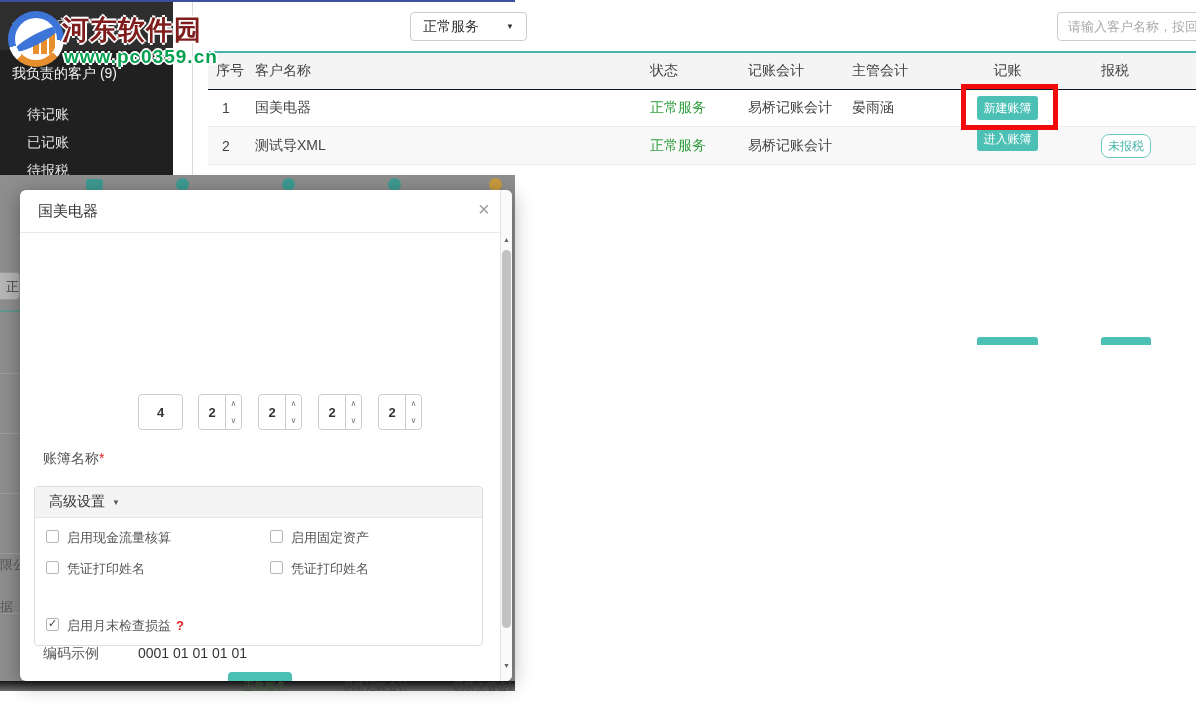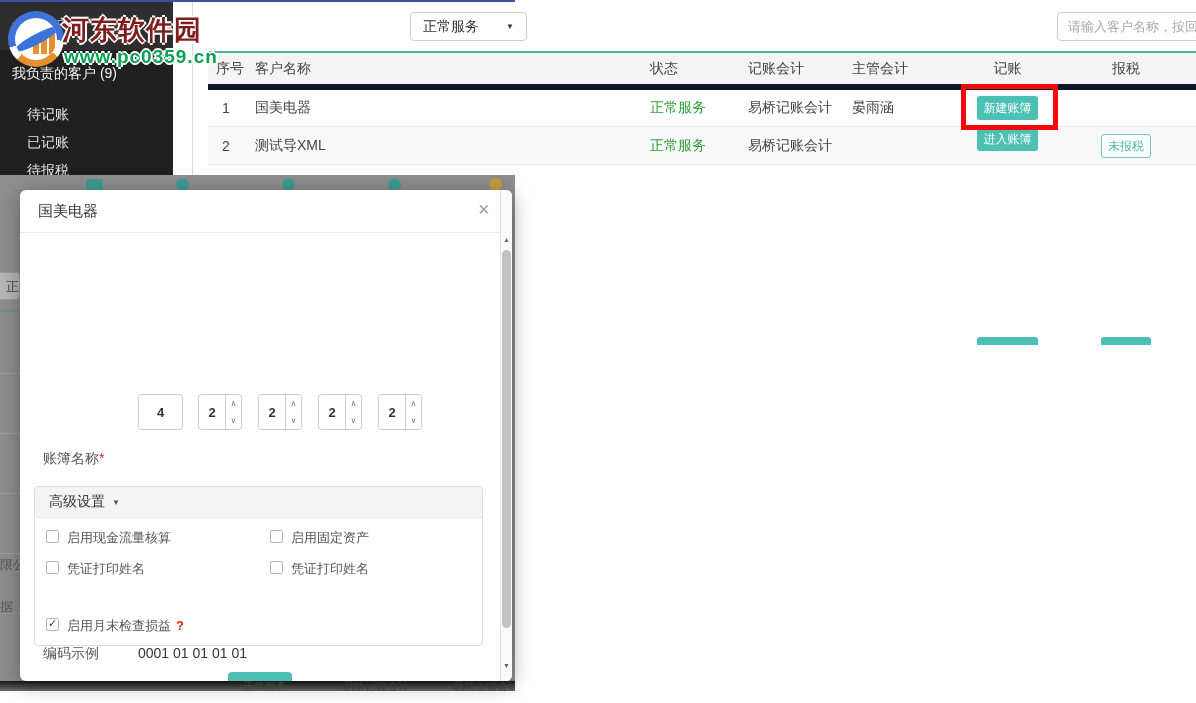--- a/index.html
+++ b/index.html
@@ -27,29 +27,29 @@
   .search-box::placeholder { color:#a9a9a9; }
 
   
   .cal-icon { width:15px; height:14px; border:2px solid #9a9a9a; border-radius:2px; position:relative; }
   .cal-icon::before { content:""; position:absolute; left:0; right:0; top:1px; height:3px; background:#9a9a9a; }
   .cal-icon::after { content:""; position:absolute; left:1px; right:1px; top:6px; height:4px;
      background:repeating-linear-gradient(90deg,#9a9a9a 0 2px,transparent 2px 4px); }
 
   
   .tbl-topline { left:208px; top:51px; width:988px; height:2px; background:#48b4aa; }
-  .tbl-header { left:208px; top:53px; width:988px; height:37px; background:#f4f4f4; border-bottom:6px solid #0f172a; }
+  .tbl-header { left:208px; top:53px; width:988px; height:37px; background:#f4f4f4; border-bottom:1px solid #0f172a; }
   .tbl-row1 { left:208px; top:90px; width:988px; height:37px; background:#fff; border-bottom:1px solid #ebebeb; }
   .tbl-row2 { left:208px; top:127px; width:988px; height:38px; background:#f8f8f8; border-bottom:1px solid #ebebeb; }
   .tbl-row3 { left:208px; top:165px; width:988px; height:15px; background:#fff; }
   .cell { position:absolute; top:50%; transform:translateY(-50%); font-size:14px; color:#444; white-space:nowrap; }
   .c-green { color:#2f9e3c; }
   .btn-teal { position:absolute; width:61px; height:24px; background:#4cc0b4; border-radius:3px; color:#fff; font-size:12px;
      display:flex; align-items:center; justify-content:center; cursor:pointer; white-space:nowrap; }
-  .btn-outline { position:absolute; width:50px; height:24px; background:#fff; border:1px solid #6fc9c0; border-radius:3px;
+  .btn-outline { position:absolute; width:50px; height:24px; background:#fff; border:1px solid #6fc9c0; border-radius:8px;
      color:#4ab5ab; font-size:12px; display:flex; align-items:center; justify-content:center; cursor:pointer; white-space:nowrap; }
   .red-box { left:961px; top:84px; width:97px; height:46px; border:5px solid #f30b0b; z-index:20; }
   .btn-sliver { position:absolute; top:172px; height:8px; background:#4cc0b4; border-radius:3px 3px 0 0; }
 
   
   .backdrop { left:0; top:175px; width:515px; height:506px; background:#8e8e8e; z-index:10; overflow:hidden; }
   .nav-blob { position:absolute; border-radius:50%; }
   .frag-line { position:absolute; left:0; width:20px; height:1px; background:#9e9e9e; }
   .frag-text { position:absolute; left:0; font-size:13px; color:#575757; white-space:nowrap; }
   .dark-band { left:0; top:681px; width:515px; height:10px; background:linear-gradient(#191919,#6e6e6e); z-index:12; overflow:hidden; }
@@ -118,21 +118,21 @@
   <input class="abs search-box" placeholder="请输入客户名称，按回车" style="">
 
   <div class="abs tbl-topline"></div>
   <div class="abs tbl-header">
     <span class="cell" style="left:8px">序号</span>
     <span class="cell" style="left:47px">客户名称</span>
     <span class="cell" style="left:442px">状态</span>
     <span class="cell" style="left:540px">记账会计</span>
     <span class="cell" style="left:644px">主管会计</span>
     <span class="cell" style="left:769px;width:61px;text-align:center">记账</span>
-    <span class="cell" style="left:893px;width:50px;text-align:center">报税</span>
+    <span class="cell" style="left:893px;width:50px;text-align:left">报税</span>
   </div>
 
   <div class="abs tbl-row1">
     <span class="cell" style="left:14px">1</span>
     <span class="cell" style="left:47px">国美电器</span>
     <span class="cell c-green" style="left:442px">正常服务</span>
     <span class="cell" style="left:540px">易桥记账会计</span>
     <span class="cell" style="left:644px">晏雨涵</span>
     <div class="btn-teal" style="left:769px;top:6px">新建账簿</div>
   </div>

